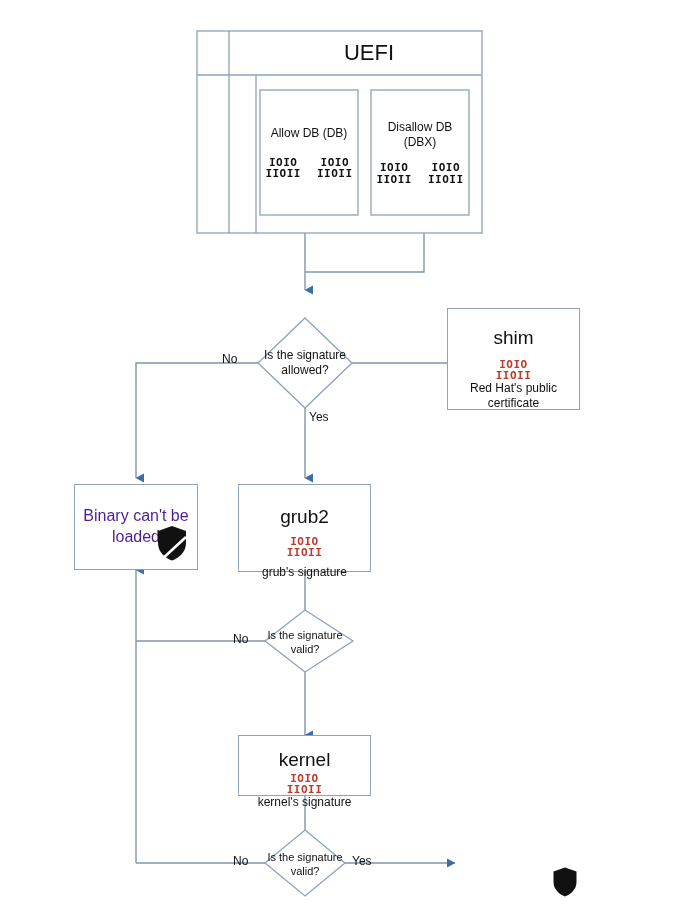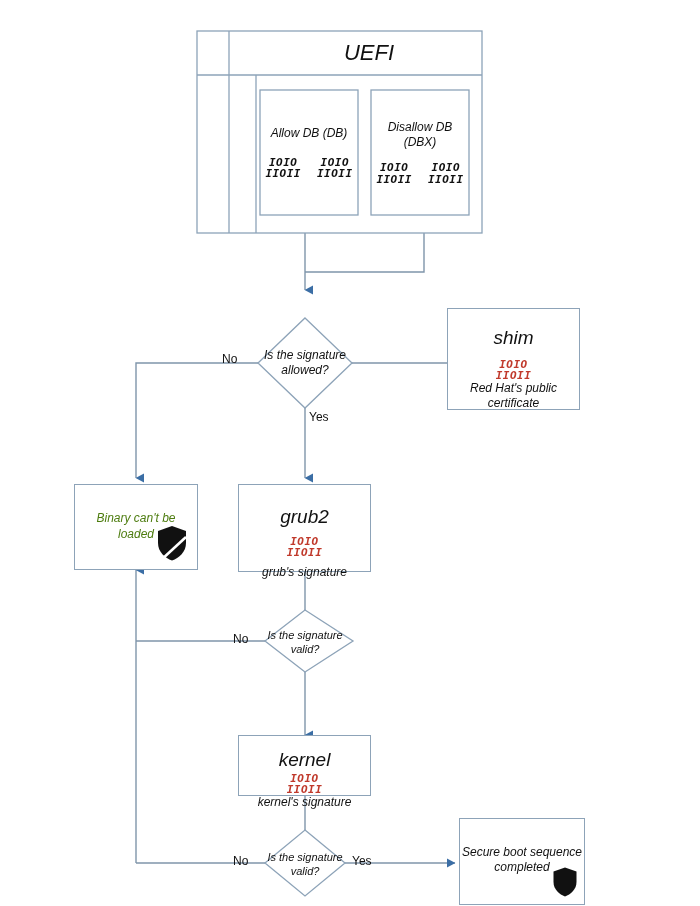--- a/index.html
+++ b/index.html
@@ -30,21 +30,20 @@
   svg.shapes { z-index: 2; }
   .node {
     position: absolute;
     z-index: 3;
     box-sizing: border-box;
     display: flex;
     flex-direction: column;
     align-items: center;
     justify-content: center;
     text-align: center;
-    font-style: italic;
   }
   .boxnode {
     border: 1px solid #8da3b8;
     background: #ffffff;
   }
   .title-lg {
     font-size: 22px;
     line-height: 1.1;
     color: #111;
   }
@@ -53,23 +52,23 @@
     line-height: 1.15;
     color: #111;
     margin-top: 16px;
   }
   .body-txt {
     font-size: 12px;
     line-height: 1.25;
     color: #111;
   }
   .plain-txt {
-    font-size: 12px;
+    font-size: 16px;
     line-height: 1.3;
-    color: #4d7c0f;
+    color: #4c1d95;
   }
   .binary {
     font-family: "DejaVu Sans Mono", monospace;
     font-weight: bold;
     font-size: 11px;
     line-height: 1.02;
     letter-spacing: 0.5px;
     white-space: pre;
   }
   .binary.black { color: #111111; }
@@ -228,23 +227,19 @@
     <div class="body-txt" style="margin-top:0;text-align:right;">kernel's signature</div>
   </div>
 
   <div class="node" style="left:263px; top:849px; width:84px; height:32px;">
     <div class="body-txt" style="font-size:11px;">Is the signature</div>
     <div class="body-txt" style="font-size:11px;">valid?</div>
   </div>
   <div class="diamond-label" style="left:233px; top:854px;">No</div>
   <div class="diamond-label" style="left:352px; top:854px;">Yes</div>
 
-  <div class="node boxnode" style="left:459px; top:818px; width:126px; height:87px; justify-content:flex-start; padding-top:26px;">
-    <div class="body-txt">Secure boot sequence</div>
-    <div class="body-txt">completed</div>
-  </div>
   <div class="shield-wrap" style="left:552px; top:866px; width:26px; height:32px;">
     <svg viewBox="0 0 26 32" width="26" height="32">
       <path d="M13,1.5 L24.5,5.5 L24.5,16 C24.5,23.5 18.5,28.5 13,30.5 C7.5,28.5 1.5,23.5 1.5,16 L1.5,5.5 Z" fill="#111111"></path>
     </svg>
   </div>
 
 </div>
 
 </body></html>

